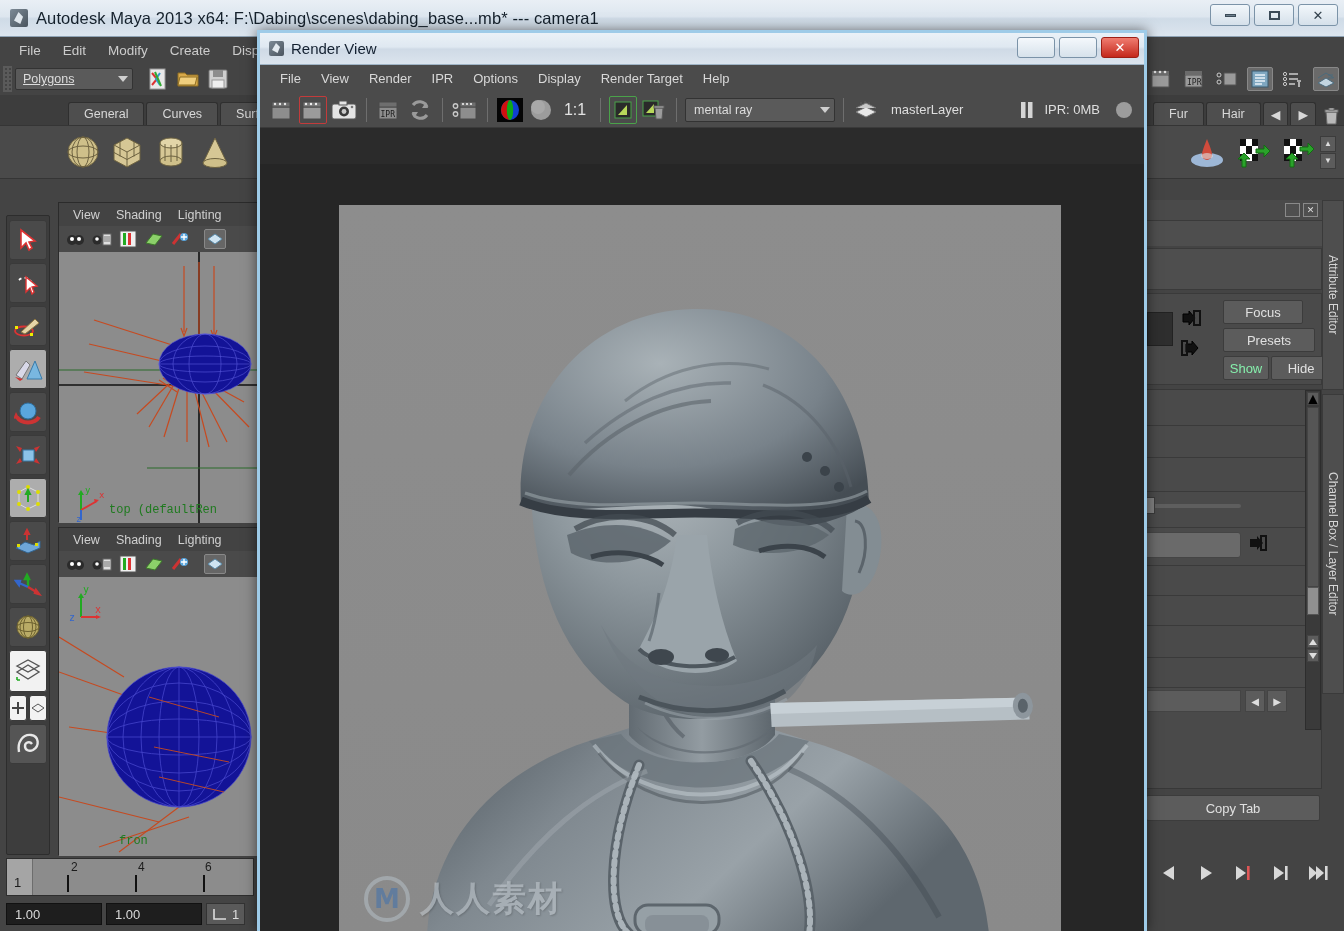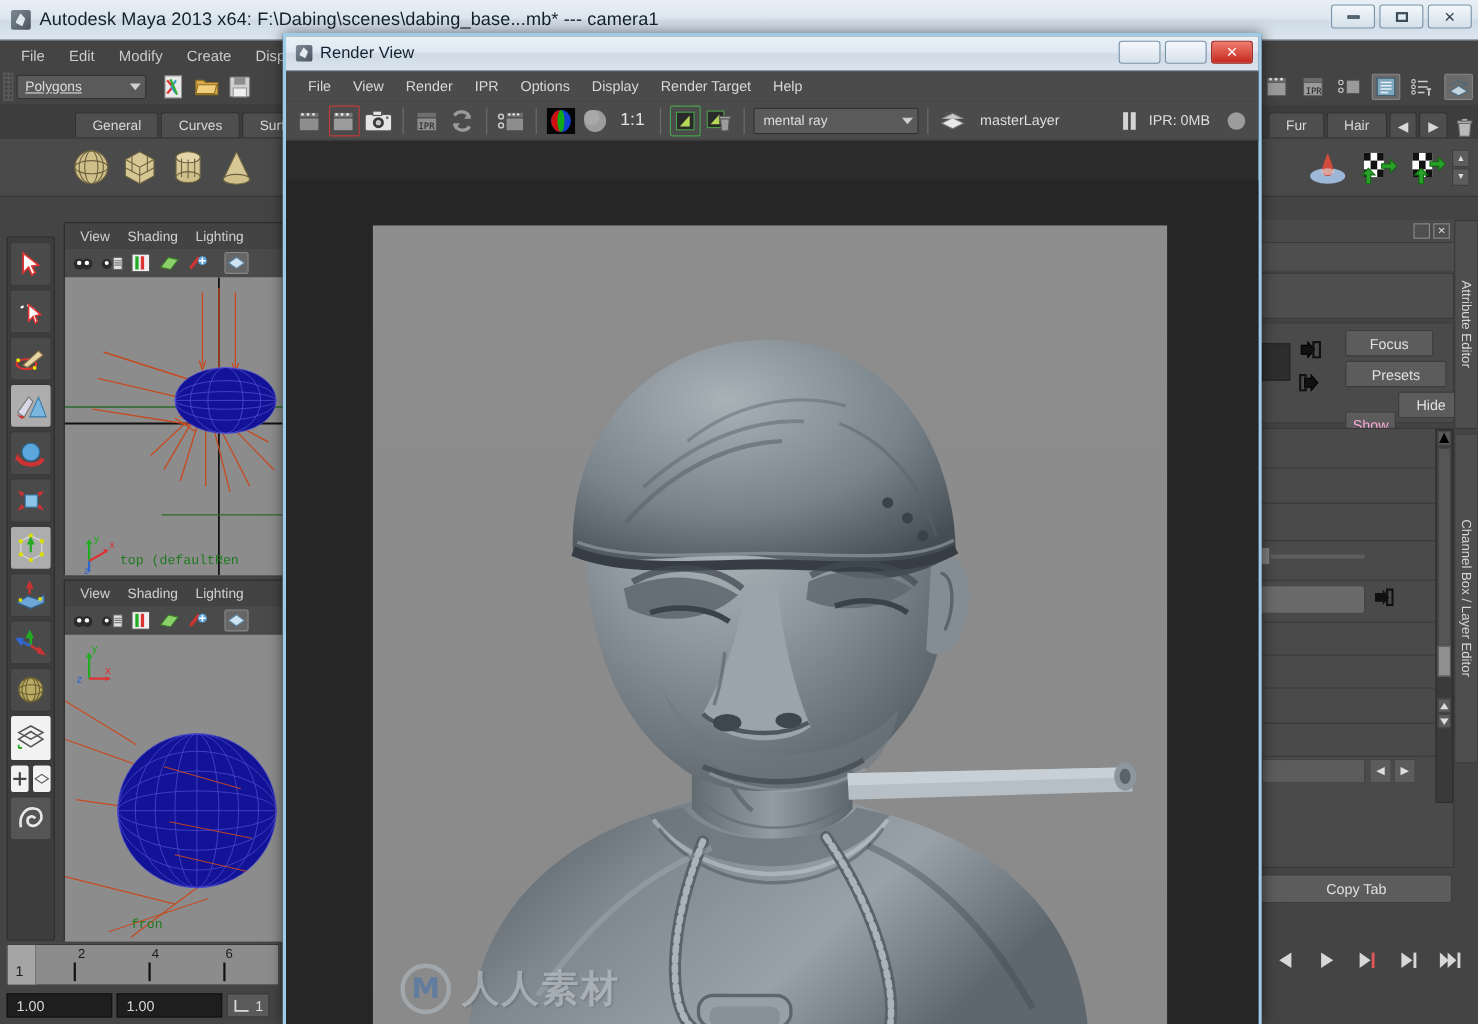--- a/index.html
+++ b/index.html
@@ -116,21 +116,21 @@
   .numfield{ width:96px;height:22px;background:#1e1e1e;border:1px solid #111;color:#d9d9d9;
     font-size:13px;display:flex;align-items:center;padding-left:8px;}
 
   
   .right-dock{ position:absolute; left:1146px; top:200px; width:176px; height:640px; background:#444;}
   .dock-header{ height:20px;background:#4a4a4a;display:flex;align-items:center;justify-content:flex-end;gap:3px;padding-right:4px;}
   .dock-hdr-btn{width:15px;height:14px;border:1px solid #8a8a8a;color:#ddd;font-size:9px;display:flex;align-items:center;justify-content:center;background:#4f4f4f;}
   .dock-strip{height:26px;background:#4e4e4e;border-top:1px solid #3a3a3a;margin-bottom:2px;}
   .dockbtn{ height:24px;background:#5c5c5c;border:1px solid #3c3c3c;border-radius:2px;color:#e0e0e0;
     font-size:13px;display:flex;align-items:center;justify-content:center;}
-  .dockbtn.dim{ color:#f9a8d4;margin-top:18px; }
+  .dockbtn.dim{ color:#86efac; }
   .vtabs{ position:absolute; left:1322px; top:200px; width:22px; height:500px;}
   .vtab{ width:22px; background:#4e4e4e; border:1px solid #3a3a3a; color:#d6d6d6;
     writing-mode:vertical-rl; font-size:12px; display:flex; align-items:center; justify-content:center;}
   .scrollbar-v{ position:absolute; width:16px; background:#3a3a3a; border:1px solid #2d2d2d;}
   .sb-thumb{ position:absolute;left:1px;width:12px;background:#555;border:1px solid #444;}
   .sb-arrow{ position:absolute;left:1px;width:12px;height:13px;background:#5c5c5c;border:1px solid #444;
      display:flex;align-items:center;justify-content:center;}
 
   .playback{ position:absolute; left:1150px; top:855px; width:188px; height:36px;
      display:flex;align-items:center;justify-content:space-around;}

